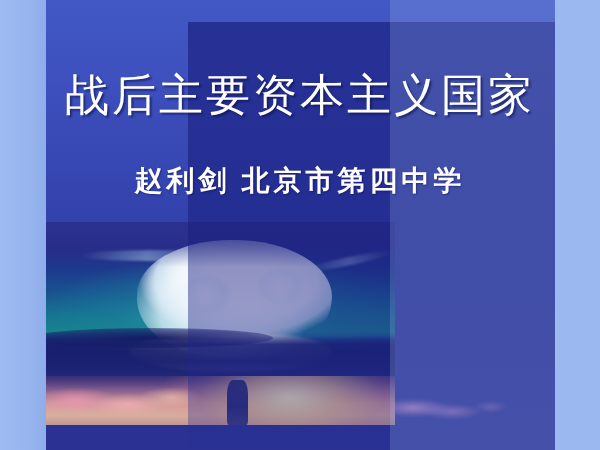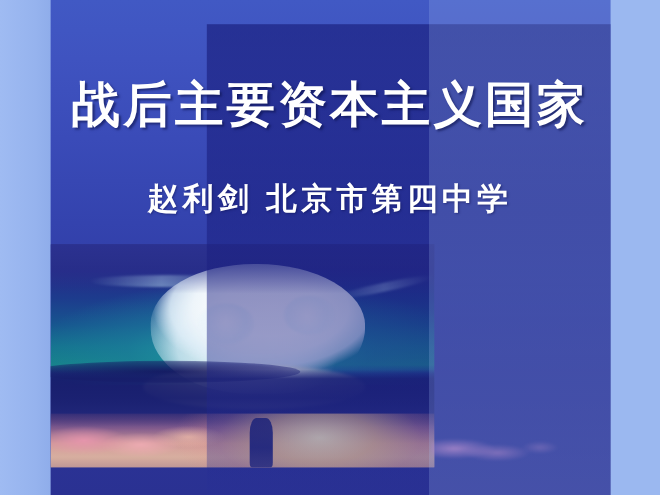--- a/index.html
+++ b/index.html
@@ -236,33 +236,33 @@
     filter: blur(1.2px);
   }
 
   
   .title {
     position: absolute;
     left: 0; top: 66px;
     width: 600px;
     text-align: center;
     font-family: "DejaVu Serif", "Liberation Serif", serif;
-    font-weight: bold;
+    font-weight: normal;
     font-size: 44px;
     letter-spacing: 3px;
     color: #ffffff;
     text-shadow: 2px 2px 2px rgba(10,14,70,0.55);
     white-space: nowrap;
   }
   .subtitle {
     position: absolute;
     left: 0; top: 162px;
     width: 600px;
     text-align: center;
-    font-family: Liberation Sans, sans-serif;
+    font-family: Liberation Serif, serif;
     font-weight: bold;
     font-size: 28px;
     letter-spacing: 4px;
     color: #ffffff;
     text-shadow: 1px 1px 2px rgba(10,14,70,0.45);
     white-space: nowrap;
   }
 </style>
 </head>
 <body>

